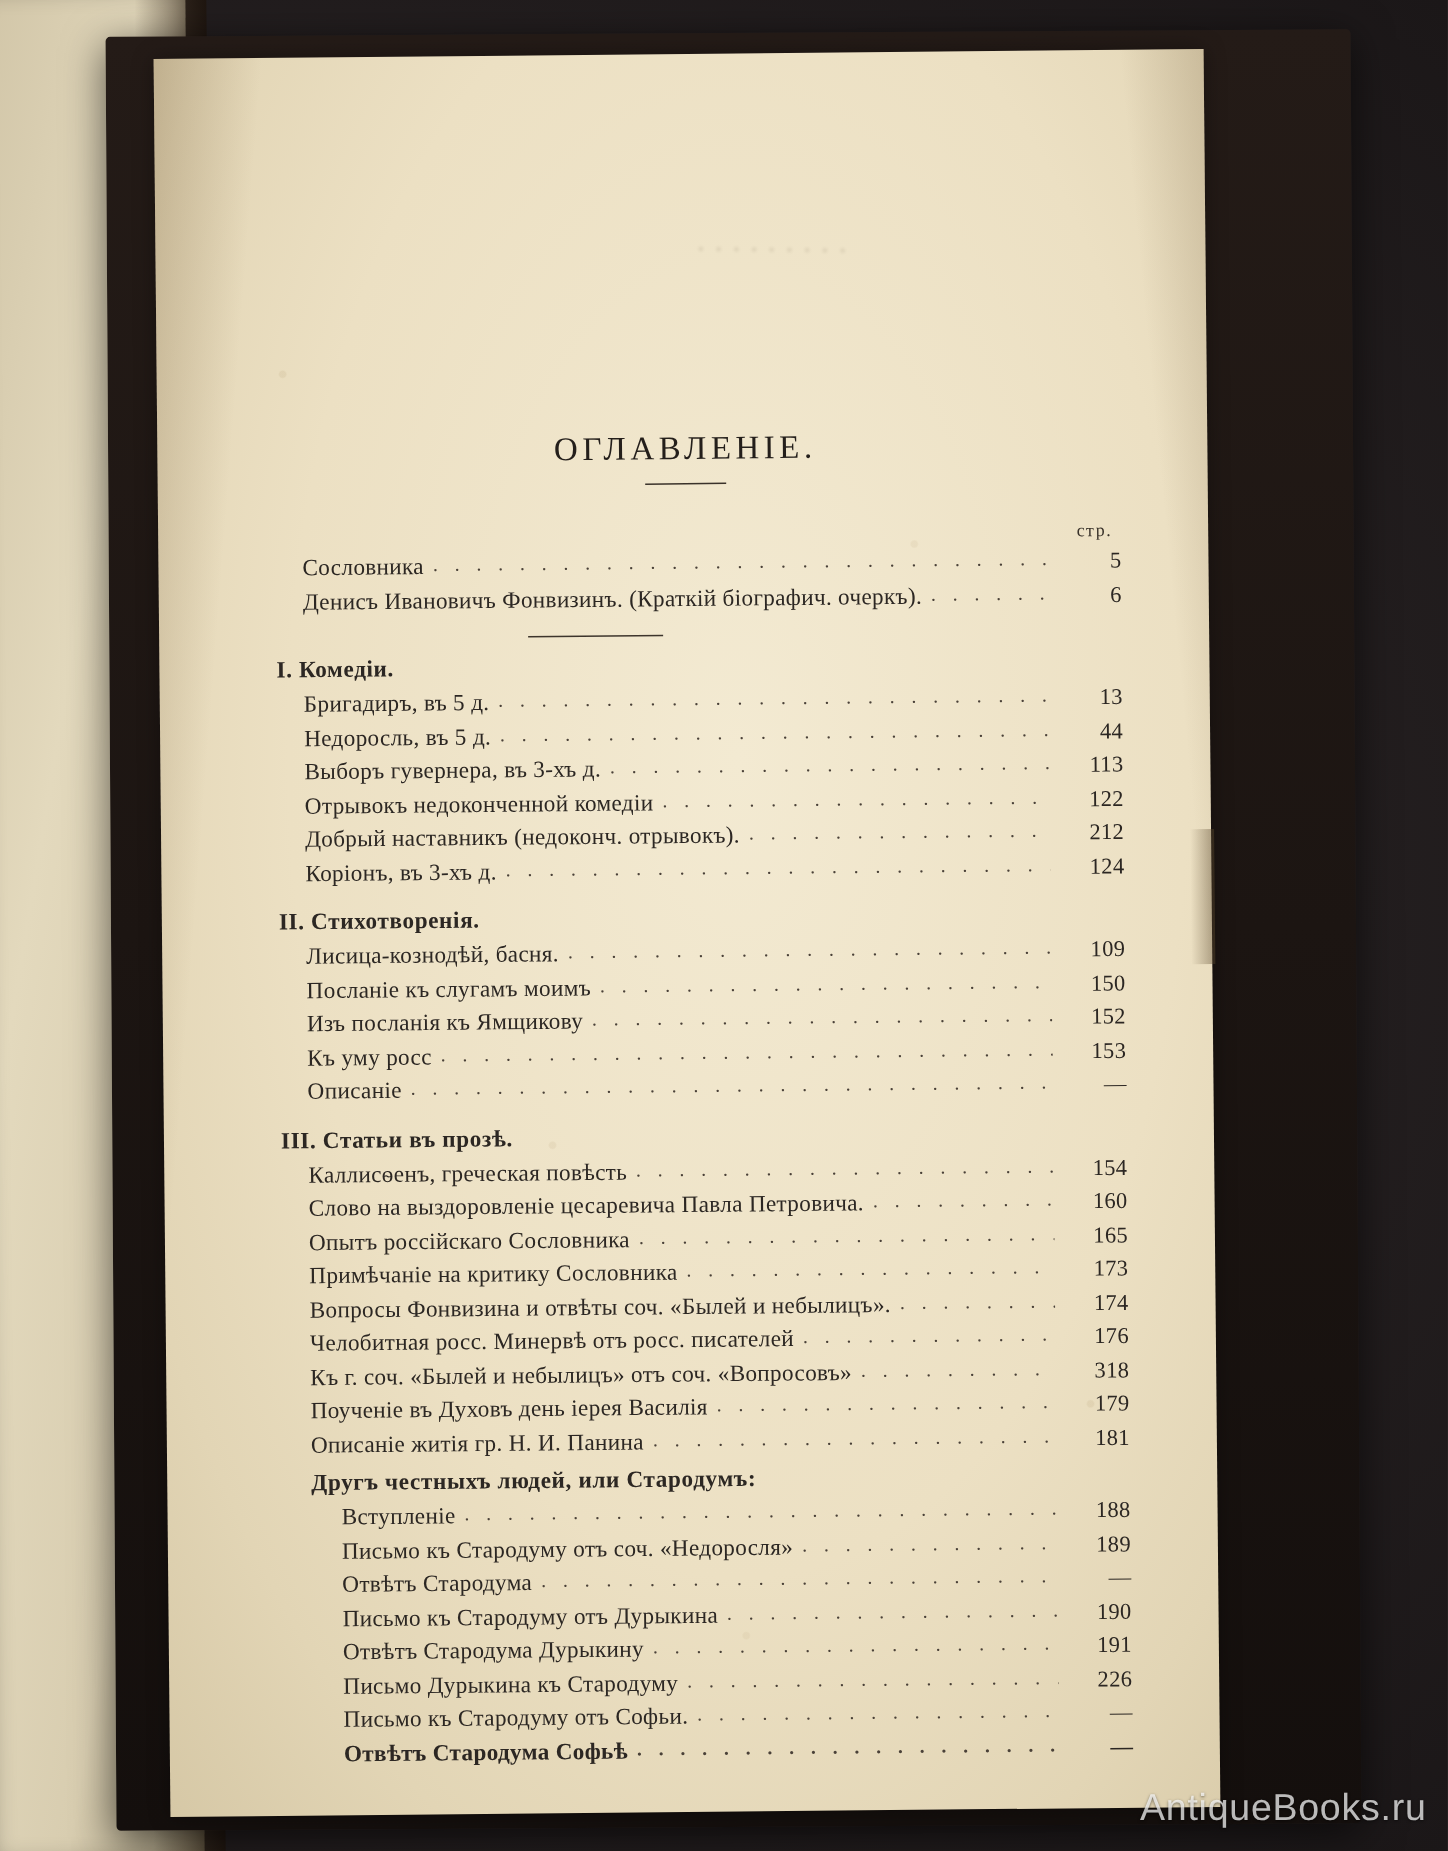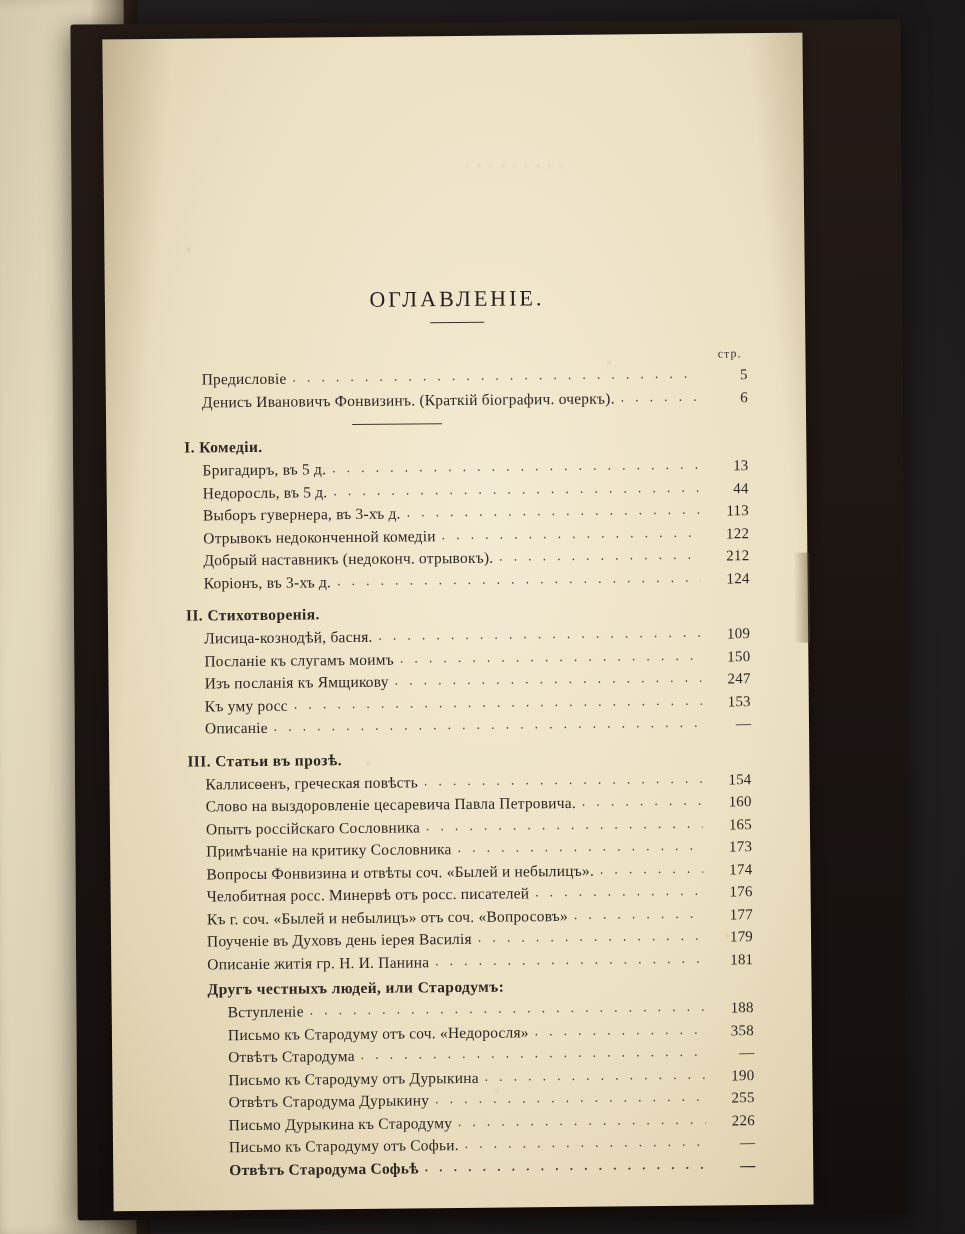--- a/index.html
+++ b/index.html
@@ -215,21 +215,21 @@
     <div class="grain"></div>
     <div class="edge-nick"></div>
     <div class="showthrough">•  •  •  •  •  •  •  •  •</div>
 
     <div class="content-area">
       <h1 class="doc-title">ОГЛАВЛЕНІЕ.</h1>
       <div class="title-rule"></div>
       <div class="colhead">стр.</div>
       <ul class="toc" id="toc-list">
           <li class="row lvl1">
-            <span class="label">Предисловіе</span>
+            <span class="label">Сословника</span>
             <span class="dots">. . . . . . . . . . . . . . . . . . . . . . . . . . . . . . . . . . . . . . . . . . . . . . . . . . . . . . . . . . . . </span>
             <span class="pg">5</span>
           </li>
           <li class="row lvl1">
             <span class="label">Денисъ Ивановичъ Фонвизинъ. (Краткій біографич. очеркъ).</span>
             <span class="dots">. . . . . . . . . . . . . . . . . . . . . . . . . . . . . . . . . . . . . . . . . . . . . . . . . . . . . . . . . . . . </span>
             <span class="pg">6</span>
           </li>
           <div class="hr-short"></div>
           <li class="section"><span>I. Комедіи.</span></li>
@@ -270,21 +270,21 @@
             <span class="pg">109</span>
           </li>
           <li class="row lvl1">
             <span class="label">Посланіе къ слугамъ моимъ</span>
             <span class="dots">. . . . . . . . . . . . . . . . . . . . . . . . . . . . . . . . . . . . . . . . . . . . . . . . . . . . . . . . . . . . </span>
             <span class="pg">150</span>
           </li>
           <li class="row lvl1">
             <span class="label">Изъ посланія къ Ямщикову</span>
             <span class="dots">. . . . . . . . . . . . . . . . . . . . . . . . . . . . . . . . . . . . . . . . . . . . . . . . . . . . . . . . . . . . </span>
-            <span class="pg">247</span>
+            <span class="pg">152</span>
           </li>
           <li class="row lvl1">
             <span class="label">Къ уму росс</span>
             <span class="dots">. . . . . . . . . . . . . . . . . . . . . . . . . . . . . . . . . . . . . . . . . . . . . . . . . . . . . . . . . . . . </span>
             <span class="pg">153</span>
           </li>
           <li class="row lvl1">
             <span class="label">Описаніе</span>
             <span class="dots">. . . . . . . . . . . . . . . . . . . . . . . . . . . . . . . . . . . . . . . . . . . . . . . . . . . . . . . . . . . . </span>
             <span class="pg dash">—</span>
@@ -316,70 +316,71 @@
             <span class="pg">174</span>
           </li>
           <li class="row lvl1">
             <span class="label">Челобитная росс. Минервѣ отъ росс. писателей</span>
             <span class="dots">. . . . . . . . . . . . . . . . . . . . . . . . . . . . . . . . . . . . . . . . . . . . . . . . . . . . . . . . . . . . </span>
             <span class="pg">176</span>
           </li>
           <li class="row lvl1">
             <span class="label">Къ г. соч. «Былей и небылицъ» отъ соч. «Вопросовъ»</span>
             <span class="dots">. . . . . . . . . . . . . . . . . . . . . . . . . . . . . . . . . . . . . . . . . . . . . . . . . . . . . . . . . . . . </span>
-            <span class="pg">177</span>
+            <span class="pg">318</span>
           </li>
           <li class="row lvl1">
             <span class="label">Поученіе въ Духовъ день іерея Василія</span>
             <span class="dots">. . . . . . . . . . . . . . . . . . . . . . . . . . . . . . . . . . . . . . . . . . . . . . . . . . . . . . . . . . . . </span>
             <span class="pg">179</span>
           </li>
           <li class="row lvl1">
             <span class="label">Описаніе житія гр. Н. И. Панина</span>
             <span class="dots">. . . . . . . . . . . . . . . . . . . . . . . . . . . . . . . . . . . . . . . . . . . . . . . . . . . . . . . . . . . . </span>
             <span class="pg">181</span>
           </li>
           <li class="section sub"><span>Другъ честныхъ людей, или Стародумъ:</span></li>
           <li class="row lvl2">
             <span class="label">Вступленіе</span>
             <span class="dots">. . . . . . . . . . . . . . . . . . . . . . . . . . . . . . . . . . . . . . . . . . . . . . . . . . . . . . . . . . . . </span>
             <span class="pg">188</span>
           </li>
           <li class="row lvl2">
             <span class="label">Письмо къ Стародуму отъ соч. «Недоросля»</span>
             <span class="dots">. . . . . . . . . . . . . . . . . . . . . . . . . . . . . . . . . . . . . . . . . . . . . . . . . . . . . . . . . . . . </span>
-            <span class="pg">358</span>
+            <span class="pg">189</span>
           </li>
           <li class="row lvl2">
             <span class="label">Отвѣтъ Стародума</span>
             <span class="dots">. . . . . . . . . . . . . . . . . . . . . . . . . . . . . . . . . . . . . . . . . . . . . . . . . . . . . . . . . . . . </span>
             <span class="pg dash">—</span>
           </li>
           <li class="row lvl2">
             <span class="label">Письмо къ Стародуму отъ Дурыкина</span>
             <span class="dots">. . . . . . . . . . . . . . . . . . . . . . . . . . . . . . . . . . . . . . . . . . . . . . . . . . . . . . . . . . . . </span>
             <span class="pg">190</span>
           </li>
           <li class="row lvl2">
             <span class="label">Отвѣтъ Стародума Дурыкину</span>
             <span class="dots">. . . . . . . . . . . . . . . . . . . . . . . . . . . . . . . . . . . . . . . . . . . . . . . . . . . . . . . . . . . . </span>
-            <span class="pg">255</span>
+            <span class="pg">191</span>
           </li>
           <li class="row lvl2">
             <span class="label">Письмо Дурыкина къ Стародуму</span>
             <span class="dots">. . . . . . . . . . . . . . . . . . . . . . . . . . . . . . . . . . . . . . . . . . . . . . . . . . . . . . . . . . . . </span>
             <span class="pg">226</span>
           </li>
           <li class="row lvl2">
             <span class="label">Письмо къ Стародуму отъ Софьи.</span>
             <span class="dots">. . . . . . . . . . . . . . . . . . . . . . . . . . . . . . . . . . . . . . . . . . . . . . . . . . . . . . . . . . . . </span>
             <span class="pg dash">—</span>
           </li>
           <li class="row lvl2 bold">
             <span class="label">Отвѣтъ Стародума Софьѣ</span>
             <span class="dots">. . . . . . . . . . . . . . . . . . . . . . . . . . . . . . . . . . . . . . . . . . . . . . . . . . . . . . . . . . . . </span>
             <span class="pg dash">—</span>
           </li>
         </ul>
     </div>
   </div>
 
+  <div class="watermark">AntiqueBooks.ru</div>
 </div>
 
 </body></html>

